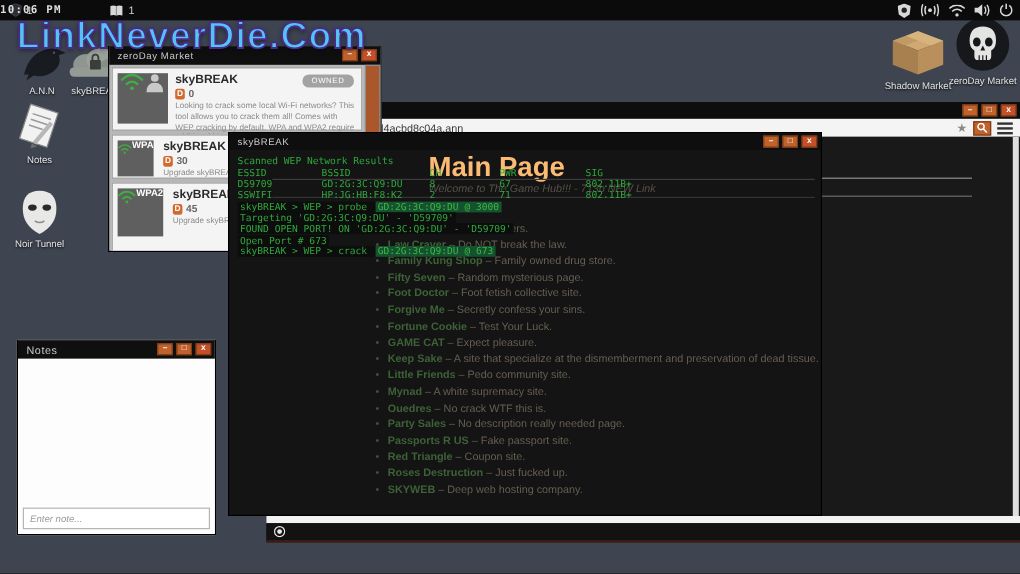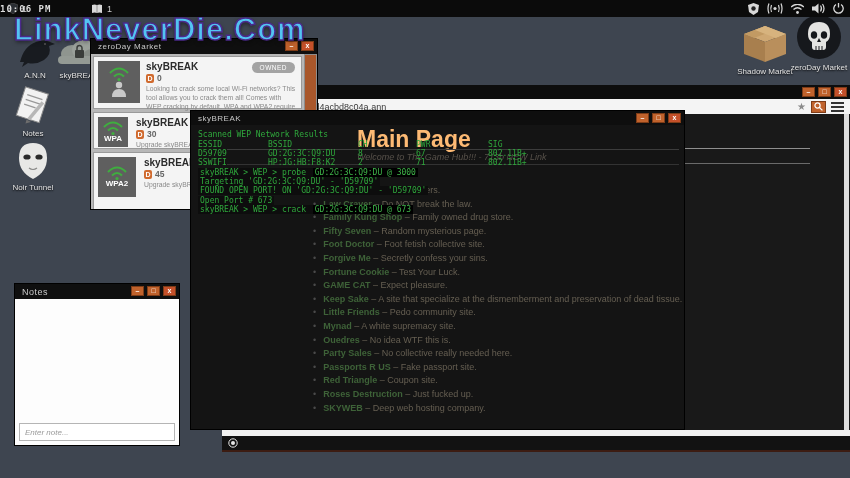--- a/index.html
+++ b/index.html
@@ -54,22 +54,22 @@
   #b-circle{margin-left:6px;}
   
   #zeroday{position:absolute;left:90px;top:38px;width:228px;height:172px;z-index:30;background:#b7b7b7;
            border:1px solid #000;box-sizing:border-box;}
   #zd-titlebar{height:15px;}
   #zd-content{position:absolute;left:0;top:15px;right:13px;bottom:0;padding:2px;overflow:hidden;}
   #zd-scroll{position:absolute;right:0;top:15px;bottom:0;width:13px;background:#8d8d8d;}
   #zd-thumb{position:absolute;left:1px;right:1px;top:1px;bottom:1px;background:#a9572b;}
   .zd-card{position:relative;background:#f4f4f4;border:1px solid #9a9a9a;margin-bottom:3px;
            box-sizing:border-box;padding:4px;}
-  .zd-icon{position:absolute;left:4px;top:4px;background:#5f5f5f;display:flex;flex-direction:column;
-           align-items:center;justify-content:center;}
+  .zd-icon{position:absolute;left:4px;top:4px;background:#5f5f5f;display:flex;flex-direction:row;
+           justify-content:center;}
   .zd-icon .mod{color:#fff;font-weight:bold;font-size:8px;line-height:8px;}
   .zd-title{font-size:10px;color:#2b2b2b;font-weight:bold;white-space:nowrap;}
   .zd-badge{position:absolute;right:6px;top:5px;background:#a3a3a3;color:#fff;font-size:6.5px;
             padding:2px 8px;border-radius:6px;letter-spacing:.5px;}
   .zd-price{display:flex;align-items:center;gap:3px;margin-top:1px;}
   .zd-coin{width:8px;height:9px;background:#d06a2e;border-radius:2px;color:#fff;font-size:7px;
            font-weight:bold;text-align:center;line-height:9px;}
   .zd-val{font-size:8.5px;color:#666;font-weight:bold;}
   .zd-desc{font-size:6.8px;color:#8a8a8a;line-height:1.3;margin-top:2px;}
   .card-lg .zd-icon{width:42px;height:42px;}
@@ -93,21 +93,21 @@
   .g-li .dsc{color:#665f52;}
   #t-text{position:absolute;left:0;top:14px;right:0;bottom:0;
           font-family:"DejaVu Sans Mono",monospace;font-size:8px;color:#2fa83c;}
   #t-scan{position:absolute;left:7px;top:5px;}
   #t-cols{position:absolute;left:7px;top:15px;display:flex;}
   .tc-0{width:70px;} .tc-1{width:90px;} .tc-2{width:58px;} .tc-3{width:72px;}
   .t-row{position:absolute;left:7px;display:flex;}
   #t-lines{position:absolute;left:7px;top:43px;}
   .t-line{height:9.2px;white-space:nowrap;}
   .t-line .pre{background:#0d0d0d;padding:0 2px;}
-  .t-line .hl{background:#000000;color:#3fb54a;padding:0 2px;}
+  .t-line .hl{background:#14532d;color:#3fb54a;padding:0 2px;}
   
   #notes{position:absolute;left:14px;top:283px;width:166px;height:163px;z-index:60;background:#fff;
          border:1px solid #000;box-sizing:border-box;}
   #n-titlebar{height:15px;}
   #n-titlebar .wtitle{font-size:9px;}
   #n-body{position:absolute;left:0;top:15px;right:0;bottom:0;background:#fdfdfd;}
   #n-input{position:absolute;left:4px;right:4px;bottom:4px;height:18px;border:1px solid #b5b5b5;
            font-size:8px;font-style:italic;color:#444;padding-left:5px;box-sizing:border-box;
            font-family:"Liberation Sans",sans-serif;background:#fff;}
   #n-input::placeholder{color:#9b9b9b;}
@@ -205,21 +205,21 @@
             <line x1="12" y1="11" x2="28" y2="11" stroke="#999" stroke-width="1.2"></line>
             <line x1="12" y1="16" x2="28" y2="16" stroke="#999" stroke-width="1.2"></line>
             <line x1="12" y1="21" x2="24" y2="21" stroke="#999" stroke-width="1.2"></line>
           </g>
           <rect x="22" y="14" width="3.5" height="22" transform="rotate(40 24 25)" fill="#b7b7b7"></rect>
           <polygon points="14.5,33.5 19,36 13.5,37.5" fill="#6e6e6e"></polygon>
         </svg>
     </div>
     <div class="ilabel">Notes</div>
   </div>
-  <div class="dicon" style="left:0px;top:140px;">
+  <div class="dicon" style="left:0px;top:156px;">
     <div class="ibox">
       <svg width="32" height="38" viewBox="0 0 32 38">
           <path d="M16 1 Q30 1 30 16 Q30 30 16 37 Q2 30 2 16 Q2 1 16 1 Z" fill="#e8e8e6"></path>
           <ellipse cx="10" cy="15" rx="3.6" ry="2.6" fill="#2a2a2a"></ellipse>
           <ellipse cx="22" cy="15" rx="3.6" ry="2.6" fill="#2a2a2a"></ellipse>
           <path d="M12 26 Q16 29 20 26" stroke="#8a8a88" stroke-width="1.2" fill="none"></path>
         </svg>
     </div>
     <div class="ilabel">Noir Tunnel</div>
   </div>
@@ -382,22 +382,22 @@
           <div class="g-li"><span class="blt">•</span><span class="lnk">Law Craver</span><span class="dsc"> – Do NOT break the law.</span></div>
           <div class="g-li"><span class="blt">•</span><span class="lnk">Family Kung Shop</span><span class="dsc"> – Family owned drug store.</span></div>
           <div class="g-li"><span class="blt">•</span><span class="lnk">Fifty Seven</span><span class="dsc"> – Random mysterious page.</span></div>
           <div class="g-li"><span class="blt">•</span><span class="lnk">Foot Doctor</span><span class="dsc"> – Foot fetish collective site.</span></div>
           <div class="g-li"><span class="blt">•</span><span class="lnk">Forgive Me</span><span class="dsc"> – Secretly confess your sins.</span></div>
           <div class="g-li"><span class="blt">•</span><span class="lnk">Fortune Cookie</span><span class="dsc"> – Test Your Luck.</span></div>
           <div class="g-li"><span class="blt">•</span><span class="lnk">GAME CAT</span><span class="dsc"> – Expect pleasure.</span></div>
           <div class="g-li"><span class="blt">•</span><span class="lnk">Keep Sake</span><span class="dsc"> – A site that specialize at the dismemberment and preservation of dead tissue.</span></div>
           <div class="g-li"><span class="blt">•</span><span class="lnk">Little Friends</span><span class="dsc"> – Pedo community site.</span></div>
           <div class="g-li"><span class="blt">•</span><span class="lnk">Mynad</span><span class="dsc"> – A white supremacy site.</span></div>
-          <div class="g-li"><span class="blt">•</span><span class="lnk">Ouedres</span><span class="dsc"> – No idea WTF this is.</span></div>
-          <div class="g-li"><span class="blt">•</span><span class="lnk">Party Sales</span><span class="dsc"> – No collective really needed here.</span></div>
+          <div class="g-li"><span class="blt">•</span><span class="lnk">Ouedres</span><span class="dsc"> – No crack WTF this is.</span></div>
+          <div class="g-li"><span class="blt">•</span><span class="lnk">Party Sales</span><span class="dsc"> – No description really needed page.</span></div>
           <div class="g-li"><span class="blt">•</span><span class="lnk">Passports R US</span><span class="dsc"> – Fake passport site.</span></div>
           <div class="g-li"><span class="blt">•</span><span class="lnk">Red Triangle</span><span class="dsc"> – Coupon site.</span></div>
           <div class="g-li"><span class="blt">•</span><span class="lnk">Roses Destruction</span><span class="dsc"> – Just fucked up.</span></div>
           <div class="g-li"><span class="blt">•</span><span class="lnk">SKYWEB</span><span class="dsc"> – Deep web hosting company.</span></div>
         </div>
     </div>
 
     <div id="t-text">
       <div id="t-scan">Scanned WEP Network Results</div>
       <div id="t-cols">

